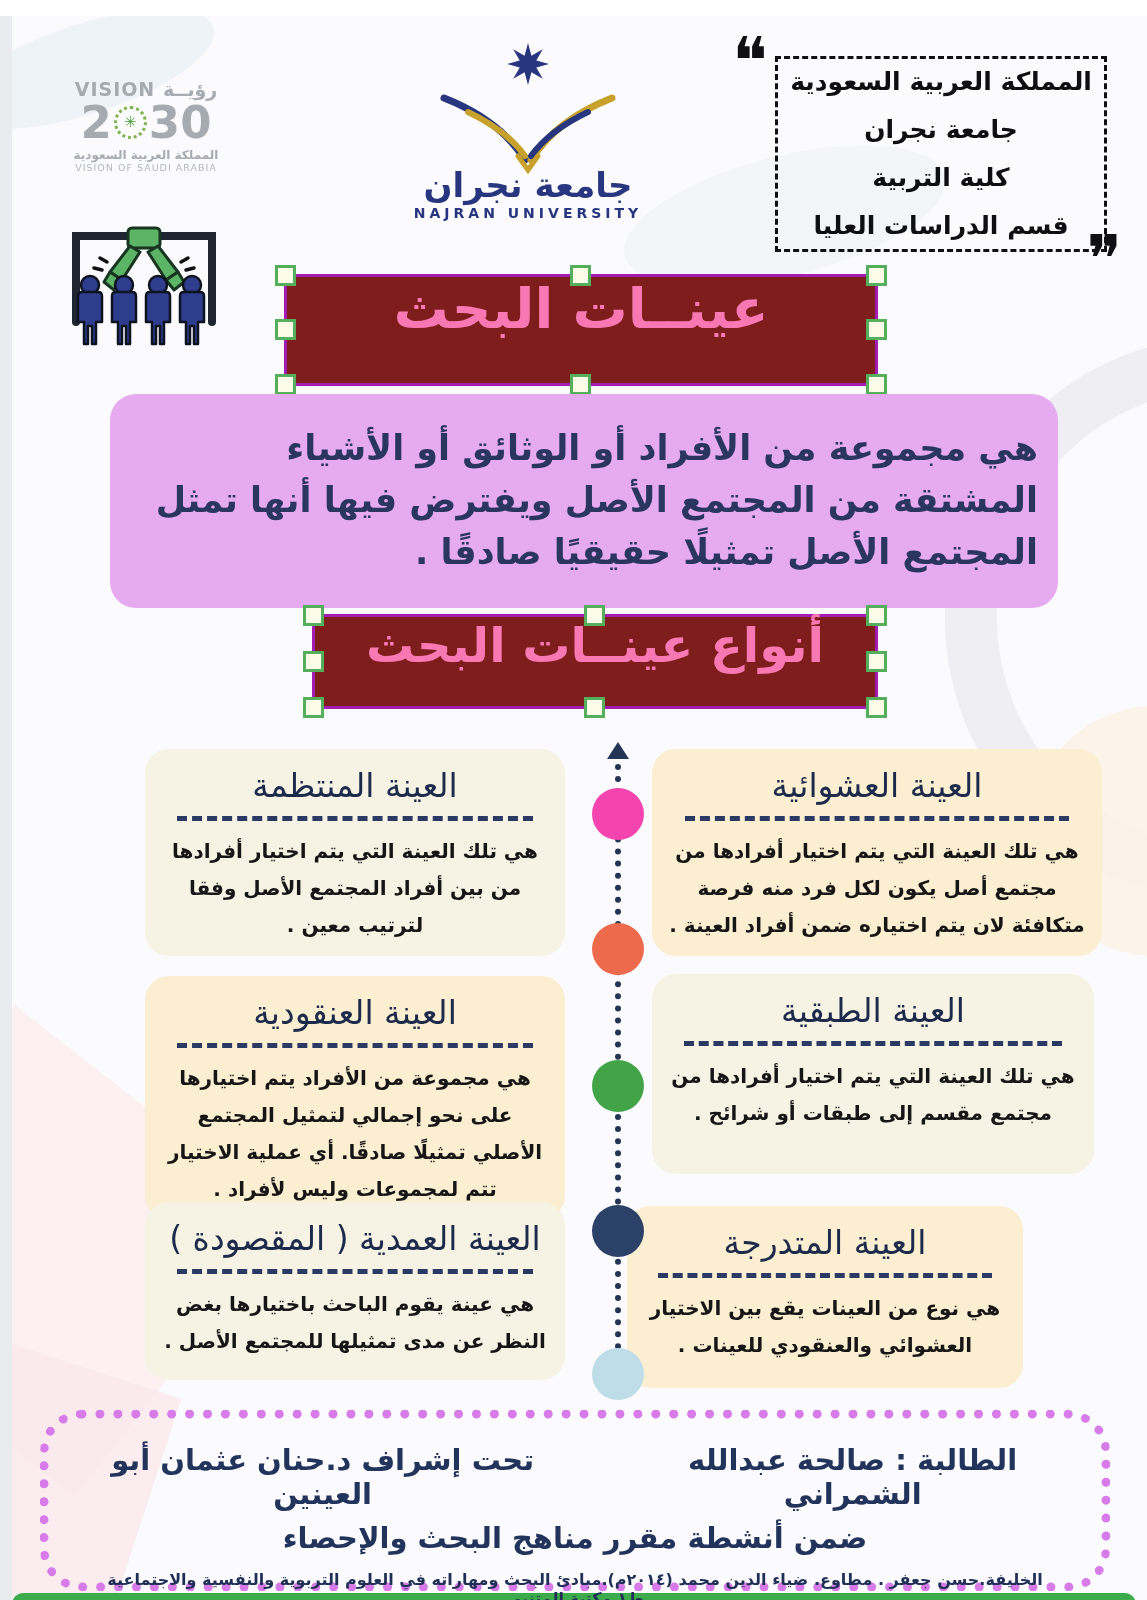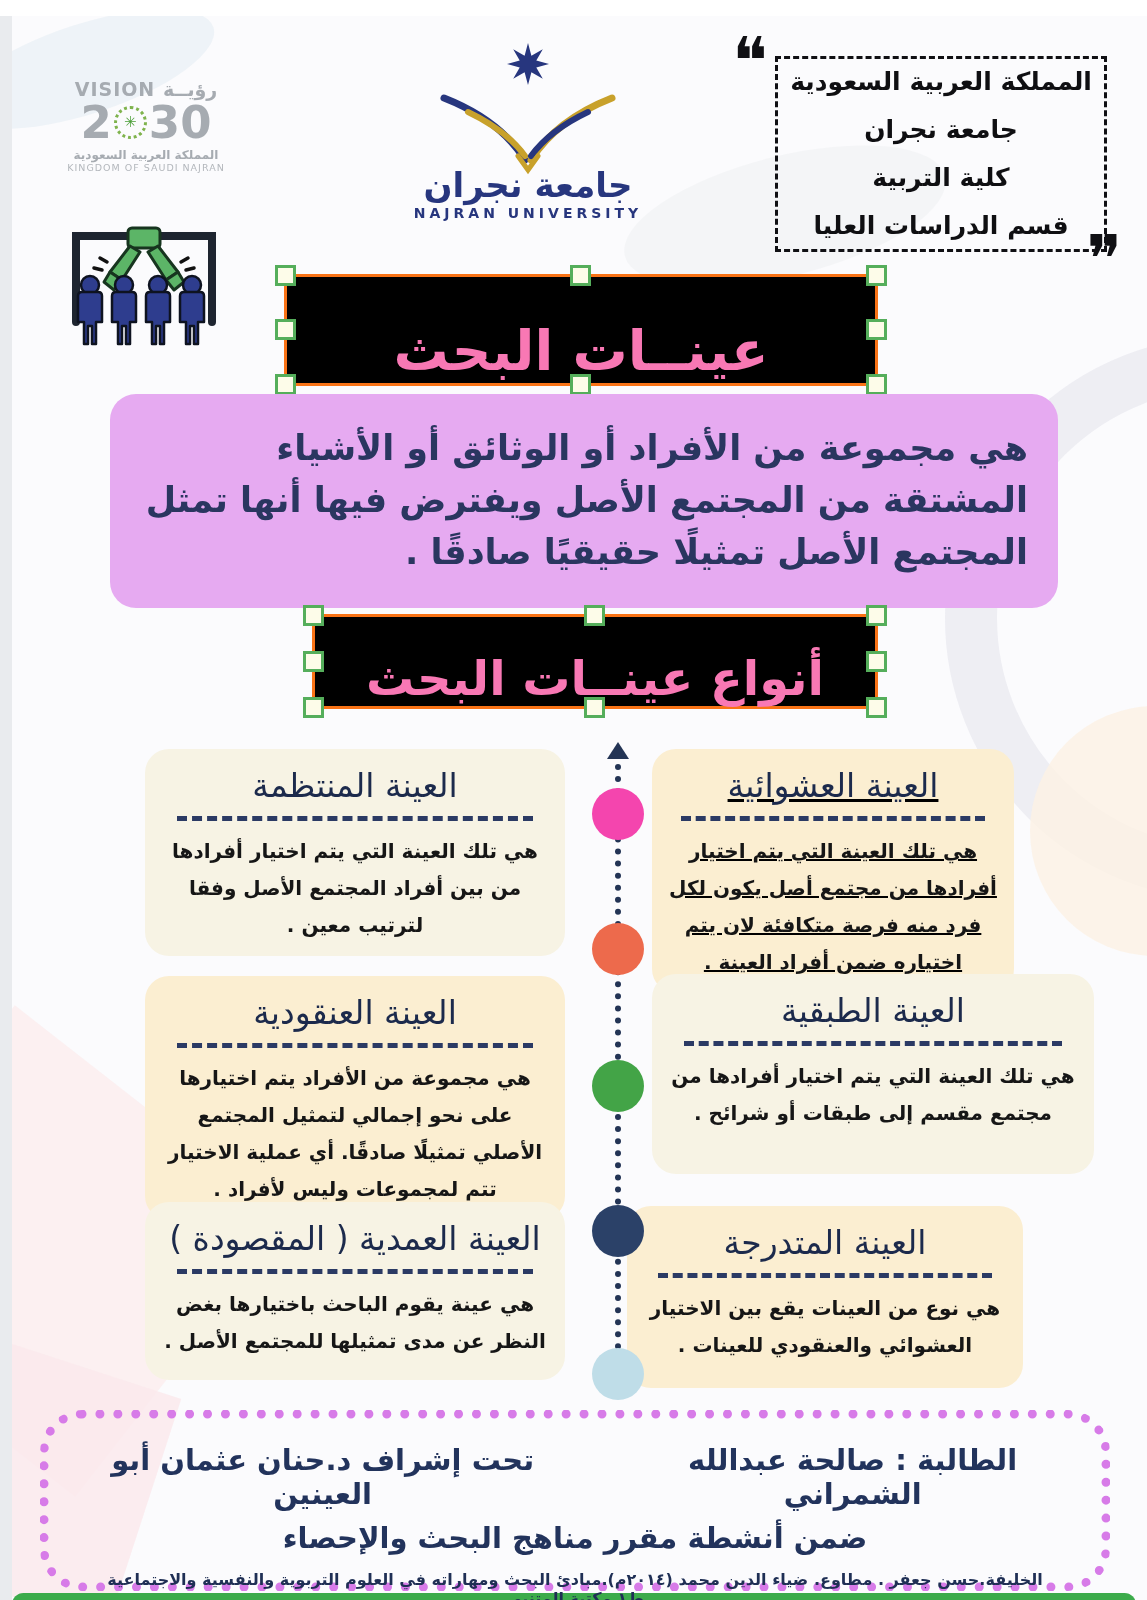--- a/index.html
+++ b/index.html
@@ -33,59 +33,59 @@
 
   .affil { position:absolute; left:775px; top:40px; width:332px; height:196px;
            border:3px dashed #101014; z-index:1; box-sizing:border-box;
            display:flex; flex-direction:column; justify-content:space-between;
            padding:8px 4px; text-align:center; }
   .affil-line { font-size:25px; font-weight:bold; color:#0F0F12; line-height:1.2; white-space:nowrap; }
   .q-open  { position:absolute; left:-46px; top:-30px; font-size:66px; line-height:1; color:#101014; z-index:2; }
   .q-close { position:absolute; right:-18px; bottom:-44px; font-size:66px; line-height:1; color:#101014; z-index:2; }
 
   
-  .band { position:absolute; background:#000000; border:3px solid #f97316; z-index:1;
-          display:flex; align-items:flex-end; justify-content:center; box-sizing:border-box; }
+  .band { position:absolute; background:#7f1d1d; border:3px solid #a21caf; z-index:1;
+          display:flex; align-items:flex-start; justify-content:center; box-sizing:border-box; }
   .band1 { left:284px; top:258px; width:594px; height:112px; }
   .band2 { left:312px; top:598px; width:566px; height:95px; }
   .band-title { color:#F878B4; font-weight:bold; direction:rtl; }
   .band1 .band-title { font-size:55px; }
   .band2 .band-title { font-size:48px; }
   .handle { position:absolute; width:21px; height:21px; background:#FDFCE9;
             border:3px solid #55AE5B; box-sizing:border-box; z-index:3; }
   .h-tl { left:-12px; top:-12px; }   .h-tm { left:calc(50% - 11px); top:-12px; }  .h-tr { right:-12px; top:-12px; }
   .h-ml { left:-12px; top:calc(50% - 11px); }                                    .h-mr { right:-12px; top:calc(50% - 11px); }
   .h-bl { left:-12px; bottom:-12px; }.h-bm { left:calc(50% - 11px); bottom:-12px; } .h-br { right:-12px; bottom:-12px; }
 
   
   .definition { position:absolute; left:110px; top:378px; width:948px; height:214px;
                 background:#E6AAF1; border-radius:26px; z-index:1;
                 display:flex; align-items:center; }
-  .definition-text { width:100%; padding:0 30px; font-size:35px; font-weight:bold;
+  .definition-text { width:100%; padding:0 20px; font-size:35px; font-weight:bold;
                      color:#2A3660; text-align:right; direction:rtl; line-height:1.48; }
 
   
   .tl-arrow { position:absolute; left:607px; top:726px; width:0; height:0; z-index:1;
               border-left:11px solid transparent; border-right:11px solid transparent;
               border-bottom:17px solid #233455; }
   .tl-line  { position:absolute; left:615px; top:748px; height:610px;
               border-left:6px dotted #233455; z-index:1; }
   .dot { position:absolute; left:592px; width:52px; height:52px; border-radius:50%; z-index:2; }
   .dot1 { top:772px; } .dot2 { top:907px; } .dot3 { top:1044px; } .dot4 { top:1189px; } .dot5 { top:1332px; }
 
   
   .card { position:absolute; border-radius:24px; z-index:1; box-sizing:border-box;
           padding:16px 16px 12px; text-align:center; direction:rtl; }
   .cream-dark  { background:#FBEED1; }
   .cream-light { background:#F7F3E4; }
   .card-title { font-size:33px; color:#1C2A4C; line-height:1.25; }
   .card-sep   { border-top:5px dashed #2B3A64; width:92%; margin:10px auto 12px; }
   .card-body  { font-size:20px; font-weight:bold; color:#161616; line-height:1.85; }
   .card-l1 { left:145px; top:733px;  width:420px; min-height:160px; }
-  .card-r1 { left:652px; top:733px;  width:362px; min-height:202px;text-decoration:underline; }
+  .card-r1 { left:652px; top:733px;  width:450px; min-height:202px; }
   .card-l2 { left:145px; top:960px;  width:420px; min-height:196px; }
   .card-r2 { left:652px; top:958px;  width:442px; min-height:200px; }
   .card-l3 { left:145px; top:1186px; width:420px; min-height:178px; }
   .card-r3 { left:627px; top:1190px; width:396px; min-height:182px; }
 
   
   .footer { position:absolute; left:40px; top:1394px; width:1070px; height:181px;
             border:9px dotted #D77BE8; border-radius:42px; z-index:2; box-sizing:border-box;
             padding:24px 28px 8px; text-align:center; direction:rtl; color:#22335C; background:transparent; }
   .f-line1 { display:flex; justify-content:center; gap:64px; font-size:29px; font-weight:bold; }
@@ -108,21 +108,21 @@
   <div class="deco edge-strip"></div>
 
   <div class="vision">
     <div class="v-row1">VISION رؤيــة</div>
     <div class="v-num">
       <span>2</span>
       <span class="v-emblem">✳</span>
       <span>30</span>
     </div>
     <div class="v-sub-ar">المملكة العربية السعودية</div>
-    <div class="v-sub-en">KINGDOM OF SAUDI NAJRAN</div>
+    <div class="v-sub-en">VISION OF SAUDI ARABIA</div>
   </div>
 
   <div class="claw-wrap">
     <svg width="168" height="150" viewBox="0 0 168 150">
       <defs>
         <g id="person">
           <circle cx="0" cy="-27" r="9" fill="#2E3D8E" stroke="#0E1320" stroke-width="2.5"></circle>
           <path d="M-12 -16 Q-12 -20 -8 -20 H8 Q12 -20 12 -16 V10 H6 V32 H2 V14 H-2 V32 H-6 V10 H-12 Z" fill="#2E3D8E" stroke="#0E1320" stroke-width="2.5" stroke-linejoin="round"></path>
         </g>
       </defs>

